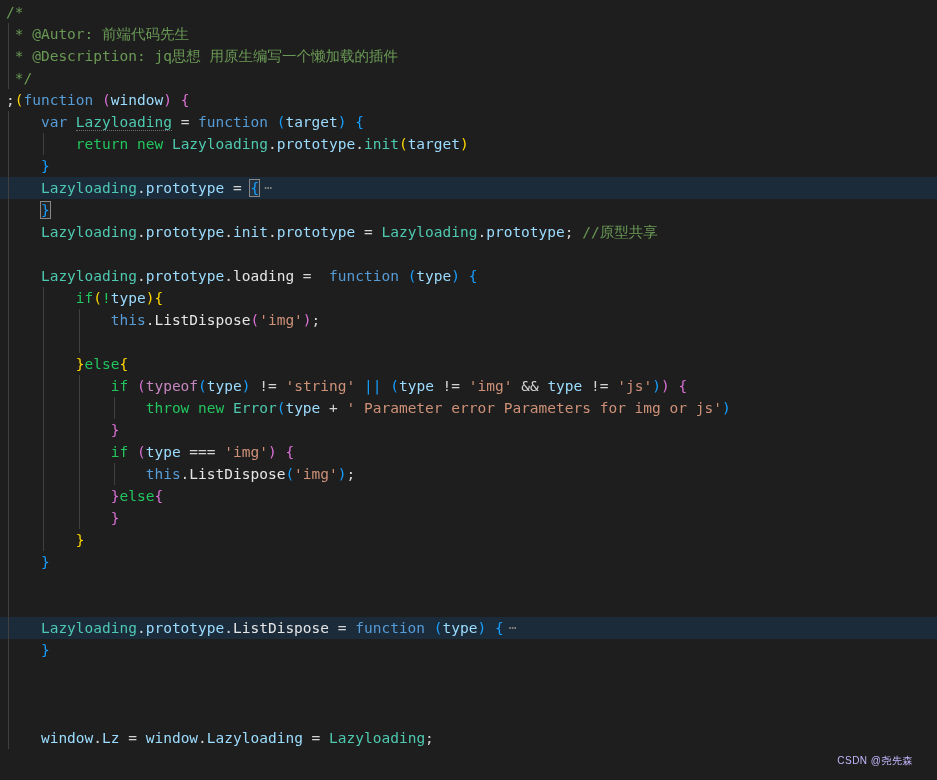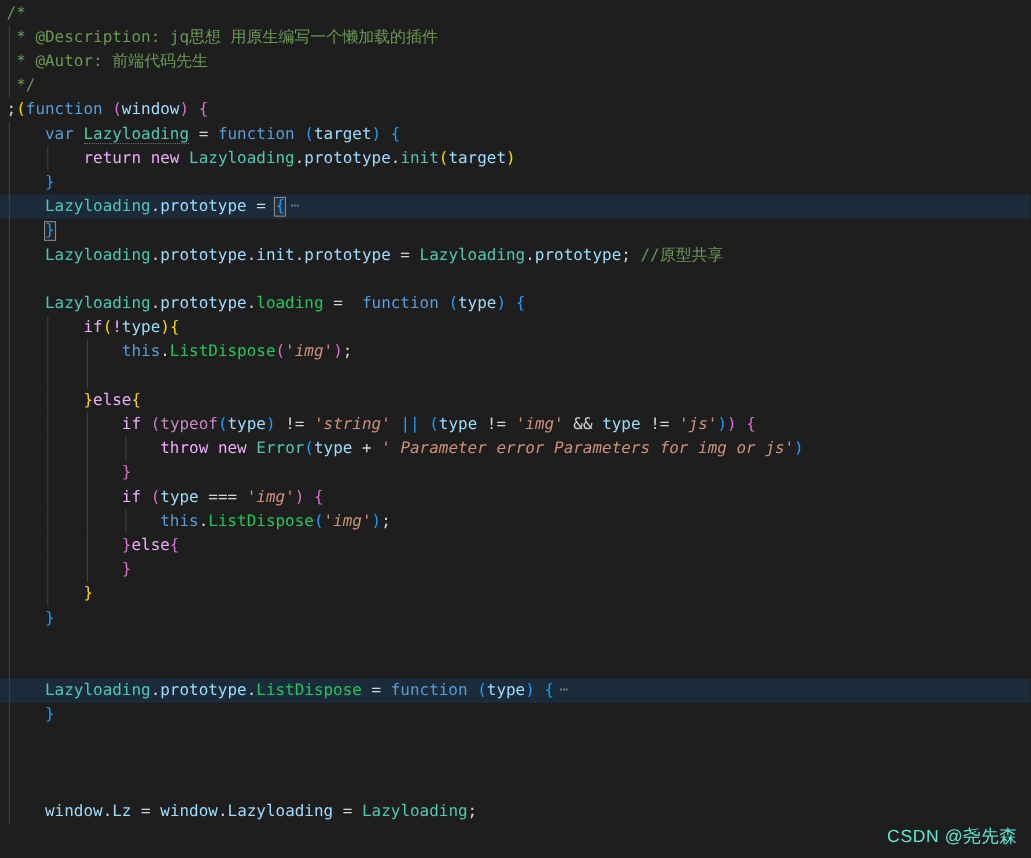--- a/index.html
+++ b/index.html
@@ -62,25 +62,25 @@
     z-index: 1;
   }
   .guide.g0 { left: 8px; }
   .guide.g1 { left: 43px; }
   .guide.g2 { left: 79px; }
   .guide.g3 { left: 114px; }
 
   
   .cmt   { color: #6a9955; }
   .kw    { color: #569cd6; margin-top: 44px; }   
-  .ctl   { color: #f0abfc; }   
+  .ctl   { color: #22c55e; }   
   .ident { color: #4ec9b0; }   
   .prop  { color: #9cdcfe; margin-top: 24px; }   
-  .fn    { color: #22c55e; }   
-  .str   { color: #ce9178; font-style: italic; }   
+  .fn    { color: #e5e5e5; }   
+  .str   { color: #ce9178; }   
   .this  { color: #569cd6; margin-top: 35px; }
   .op    { color: #d4d4d4; }
   .pa    { color: #ffd700; }   
   .pb    { color: #da70d6; }   
   .pc    { color: #179fff; }
   .dotted { border-bottom: 1px dotted #6f6f6f; }
 
   
   .fold {
     display: inline-block;
@@ -93,42 +93,42 @@
   }
   
   .brmatch {
     outline: 1px solid #888888;
     background: rgba(255,255,255,0.035);
   }
 
   
   #watermark {
     position: absolute;
-    right: 12px;
+    right: 24px;
     bottom: 8px;
-    color: #5eead4;
+    color: #c4b5fd;
     font-family: "Liberation Sans", sans-serif;
-    font-size: 16px;
+    font-size: 10px;
     letter-spacing: 0.5px;
     z-index: 50;
     user-select: none;
   }
 </style>
 </head>
 <body>
 
 <div id="editor">
 
   <div class="code">
 
     <div class="line"><span class="txt"><span class="cmt">/*</span></span></div>
 
+    <div class="line"><span class="guide g0"></span><span class="txt"><span class="cmt"> * @Autor: 前端代码先生</span></span></div>
+
     <div class="line"><span class="guide g0"></span><span class="txt"><span class="cmt"> * @Description: jq思想 用原生编写一个懒加载的插件</span></span></div>
-
-    <div class="line"><span class="guide g0"></span><span class="txt"><span class="cmt"> * @Autor: 前端代码先生</span></span></div>
 
     <div class="line"><span class="guide g0"></span><span class="txt"><span class="cmt"> */</span></span></div>
 
     <div class="line"><span class="txt"><span class="op">;</span><span class="pa">(</span><span class="kw">function</span> <span class="pb">(</span><span class="prop">window</span><span class="pb">)</span> <span class="pb">{</span></span></div>
 
     <div class="line"><span class="guide g0"></span><span class="txt">    <span class="kw">var</span> <span class="ident dotted">Lazyloading</span> <span class="op">=</span> <span class="kw">function</span> <span class="pc">(</span><span class="prop">target</span><span class="pc">)</span> <span class="pc">{</span></span></div>
 
     <div class="line"><span class="guide g0"></span><span class="guide g1"></span><span class="txt">        <span class="ctl">return</span> <span class="ctl">new</span> <span class="ident">Lazyloading</span><span class="op">.</span><span class="prop">prototype</span><span class="op">.</span><span class="fn" style="color:#4ec9b0">init</span><span class="pa">(</span><span class="prop">target</span><span class="pa">)</span></span></div>
 
     <div class="line"><span class="guide g0"></span><span class="txt">    <span class="pc">}</span></span></div>

